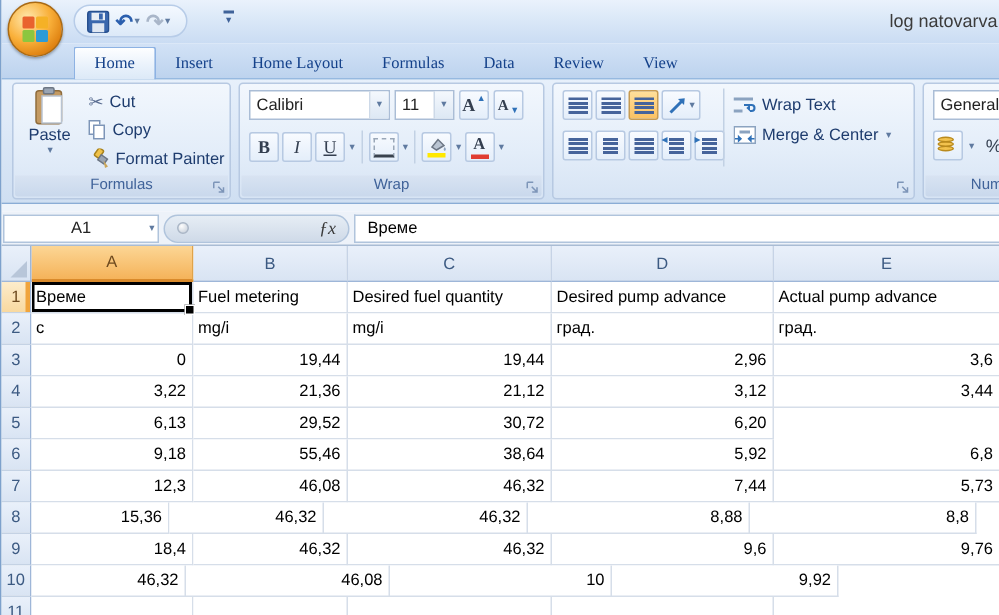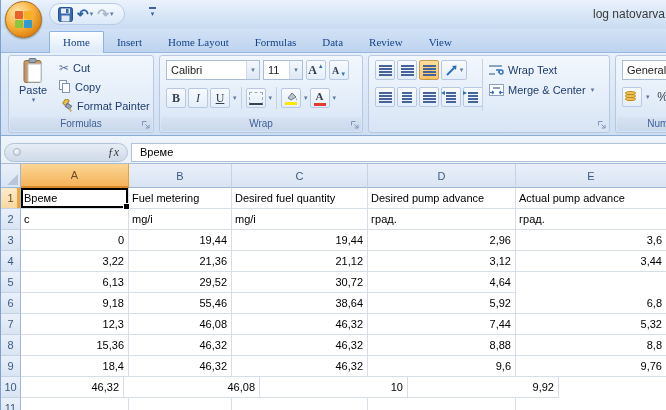--- a/index.html
+++ b/index.html
@@ -373,20 +373,24 @@
           </div>
         </div>
         <div class="group-label">Number</div>
       </div>
 
     </div>
   </div>
 
   <div class="gap-strip"></div>
   <div class="fbar">
+    <div class="namebox">
+      <span>A1</span>
+      <span class="dd">▾</span>
+    </div>
     <div class="capsule">
       <span class="dot"></span>
       <span class="fx">ƒx</span>
     </div>
     <div class="fcontent">
       <span>Време</span>
     </div>
   </div>
 
   <div class="grid">
@@ -431,42 +435,42 @@
           <div class="cell ar" style="width: 103px;">21,36</div>
           <div class="cell ar" style="width: 136px;">21,12</div>
           <div class="cell ar" style="width: 148px;">3,12</div>
           <div class="cell ar" style="width: 151px;">3,44</div>
         </div>
         <div class="g-row">
           <div class="row-h">5</div>
           <div class="cell ar" style="width: 108px;">6,13</div>
           <div class="cell ar" style="width: 103px;">29,52</div>
           <div class="cell ar" style="width: 136px;">30,72</div>
-          <div class="cell ar" style="width: 148px;">4,64</div>
+          <div class="cell ar" style="width: 148px;">6,20</div>
           <div class="cell ar" style="width: 151px; margin-top: 28px;">5,04</div>
         </div>
         <div class="g-row">
           <div class="row-h">6</div>
           <div class="cell ar" style="width: 108px;">9,18</div>
           <div class="cell ar" style="width: 103px;">55,46</div>
           <div class="cell ar" style="width: 136px;">38,64</div>
           <div class="cell ar" style="width: 148px;">5,92</div>
           <div class="cell ar" style="width: 151px;">6,8</div>
         </div>
         <div class="g-row">
           <div class="row-h">7</div>
           <div class="cell ar" style="width: 108px;">12,3</div>
           <div class="cell ar" style="width: 103px;">46,08</div>
           <div class="cell ar" style="width: 136px;">46,32</div>
           <div class="cell ar" style="width: 148px;">7,44</div>
-          <div class="cell ar" style="width: 151px;">5,32</div>
+          <div class="cell ar" style="width: 151px;">5,73</div>
         </div>
         <div class="g-row">
           <div class="row-h">8</div>
-          <div class="cell ar" style="width: 108px;">15,36</div>
+          <div class="cell ar" style="width: 92px;">15,36</div>
           <div class="cell ar" style="width: 103px;">46,32</div>
           <div class="cell ar" style="width: 136px;">46,32</div>
           <div class="cell ar" style="width: 148px;">8,88</div>
           <div class="cell ar" style="width: 151px;">8,8</div>
         </div>
         <div class="g-row">
           <div class="row-h">9</div>
           <div class="cell ar" style="width: 108px;">18,4</div>
           <div class="cell ar" style="width: 103px;">46,32</div>
           <div class="cell ar" style="width: 136px;">46,32</div>

